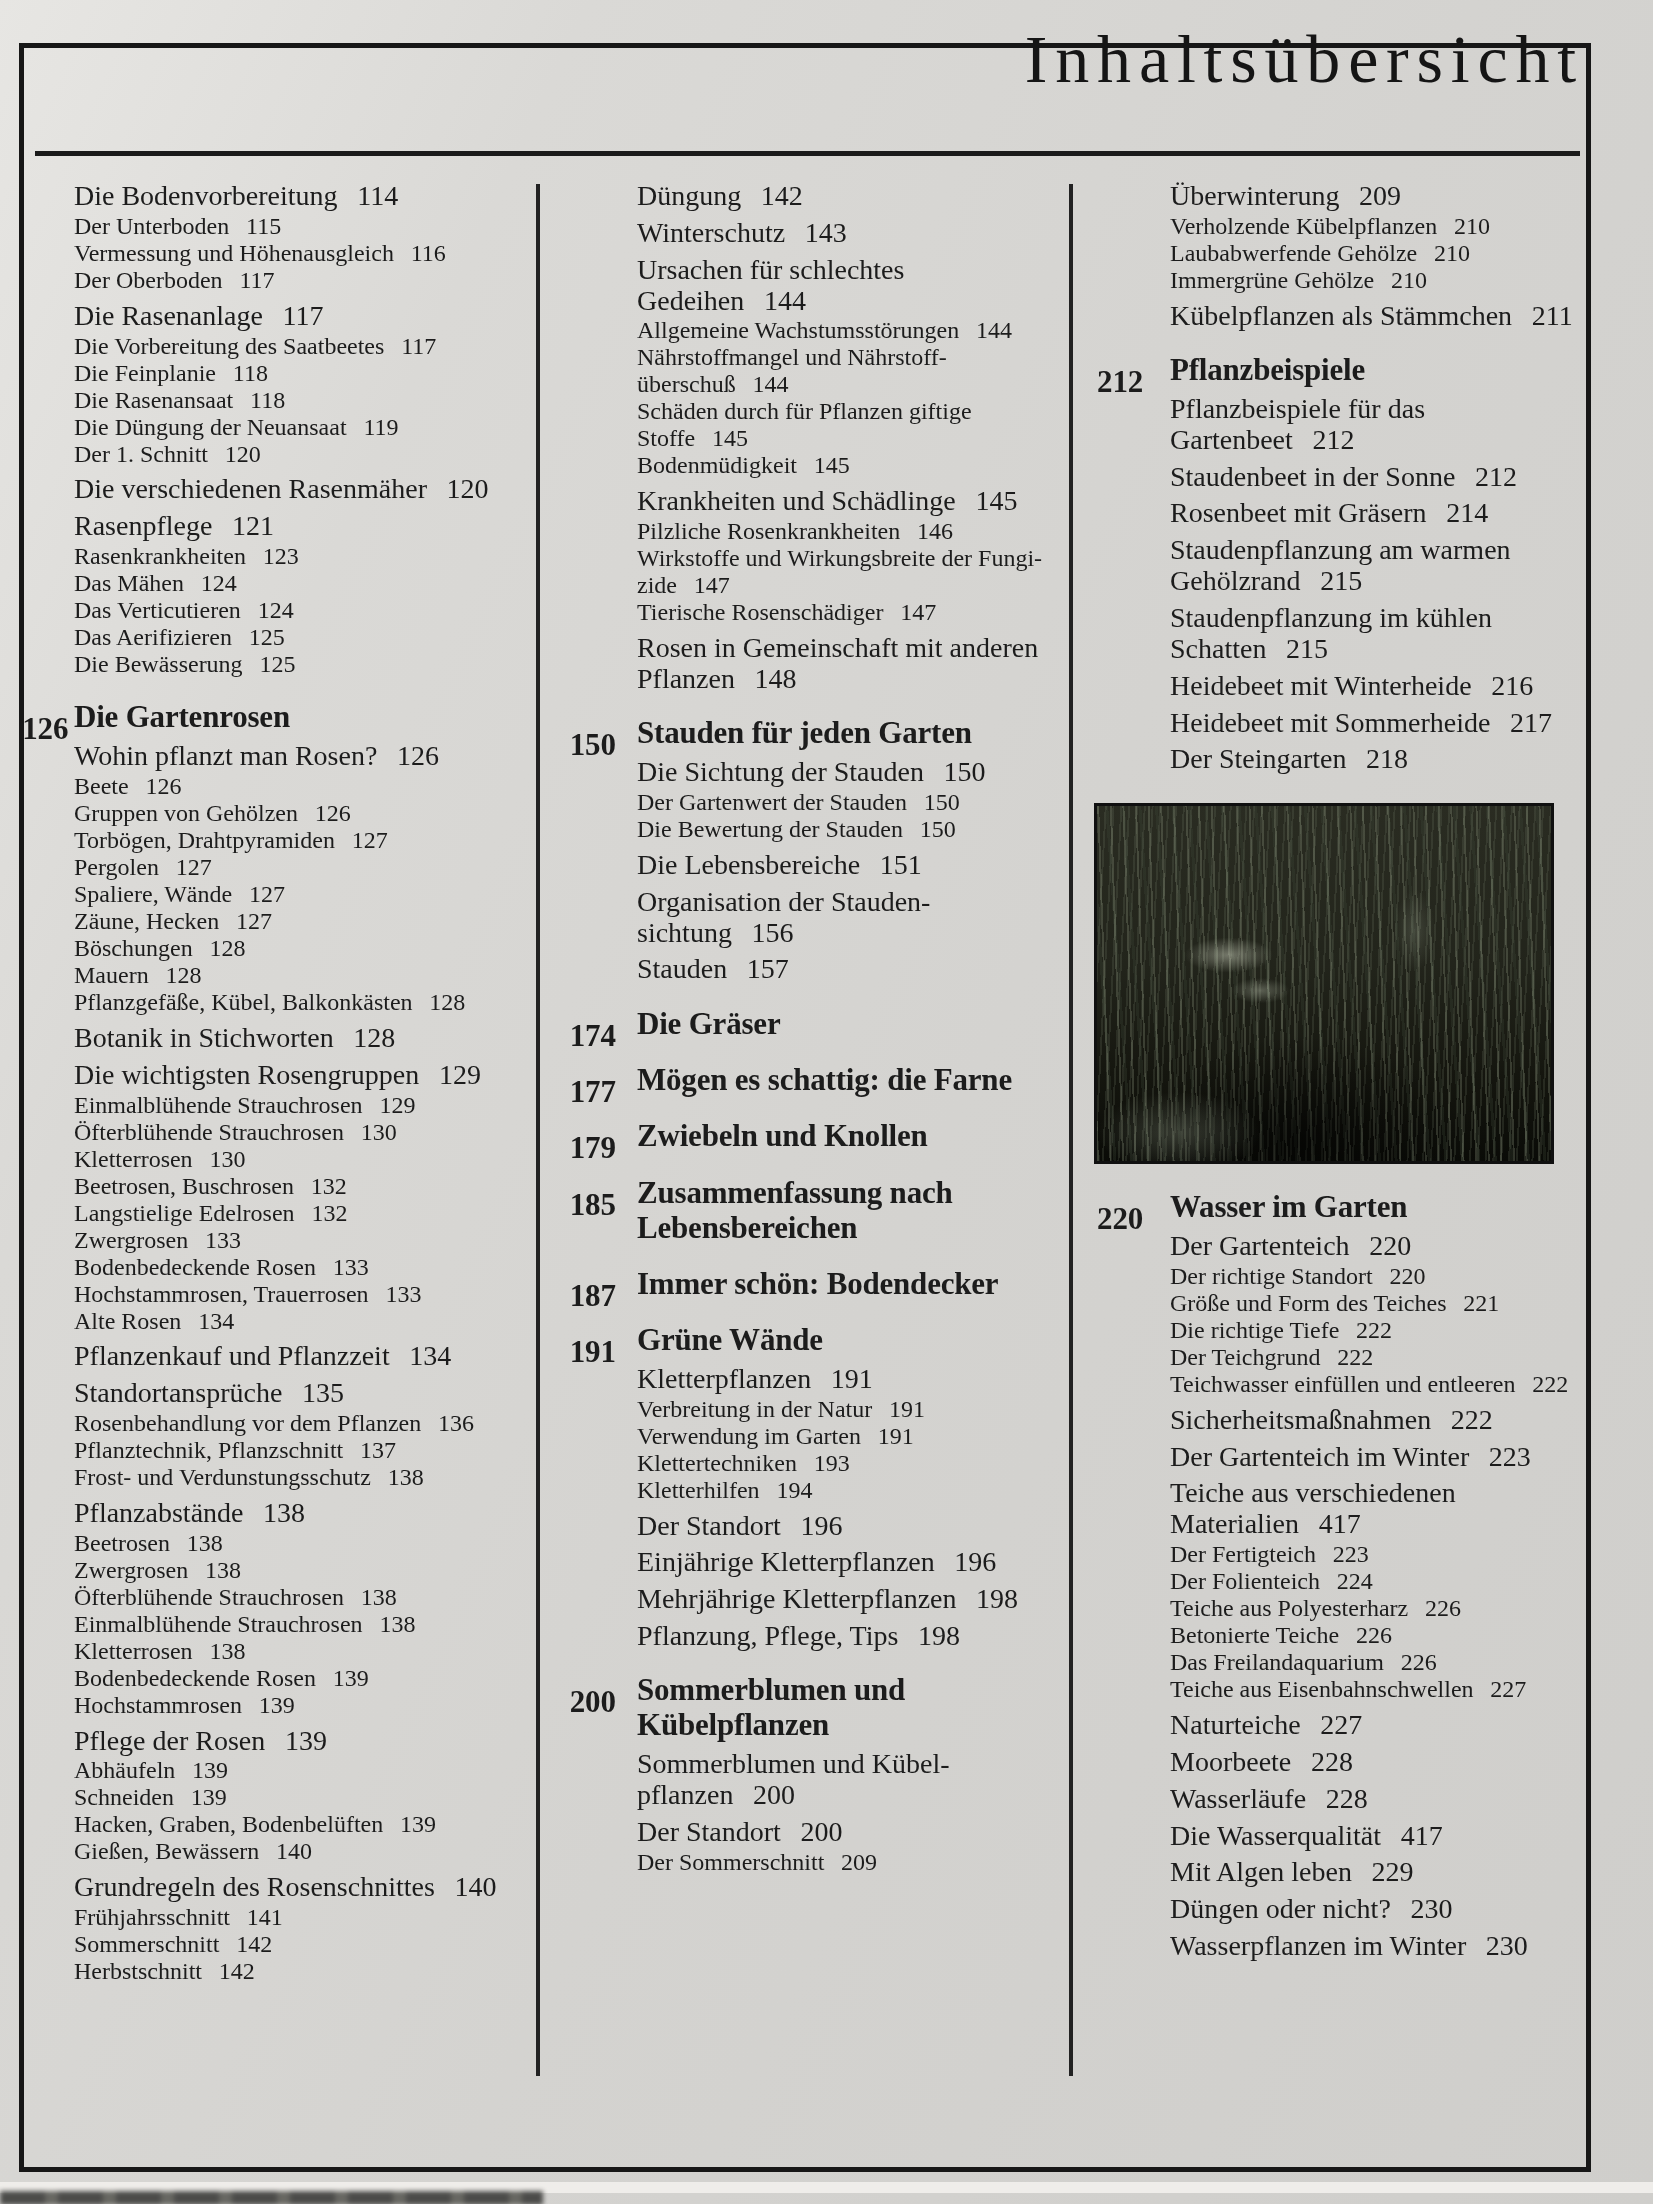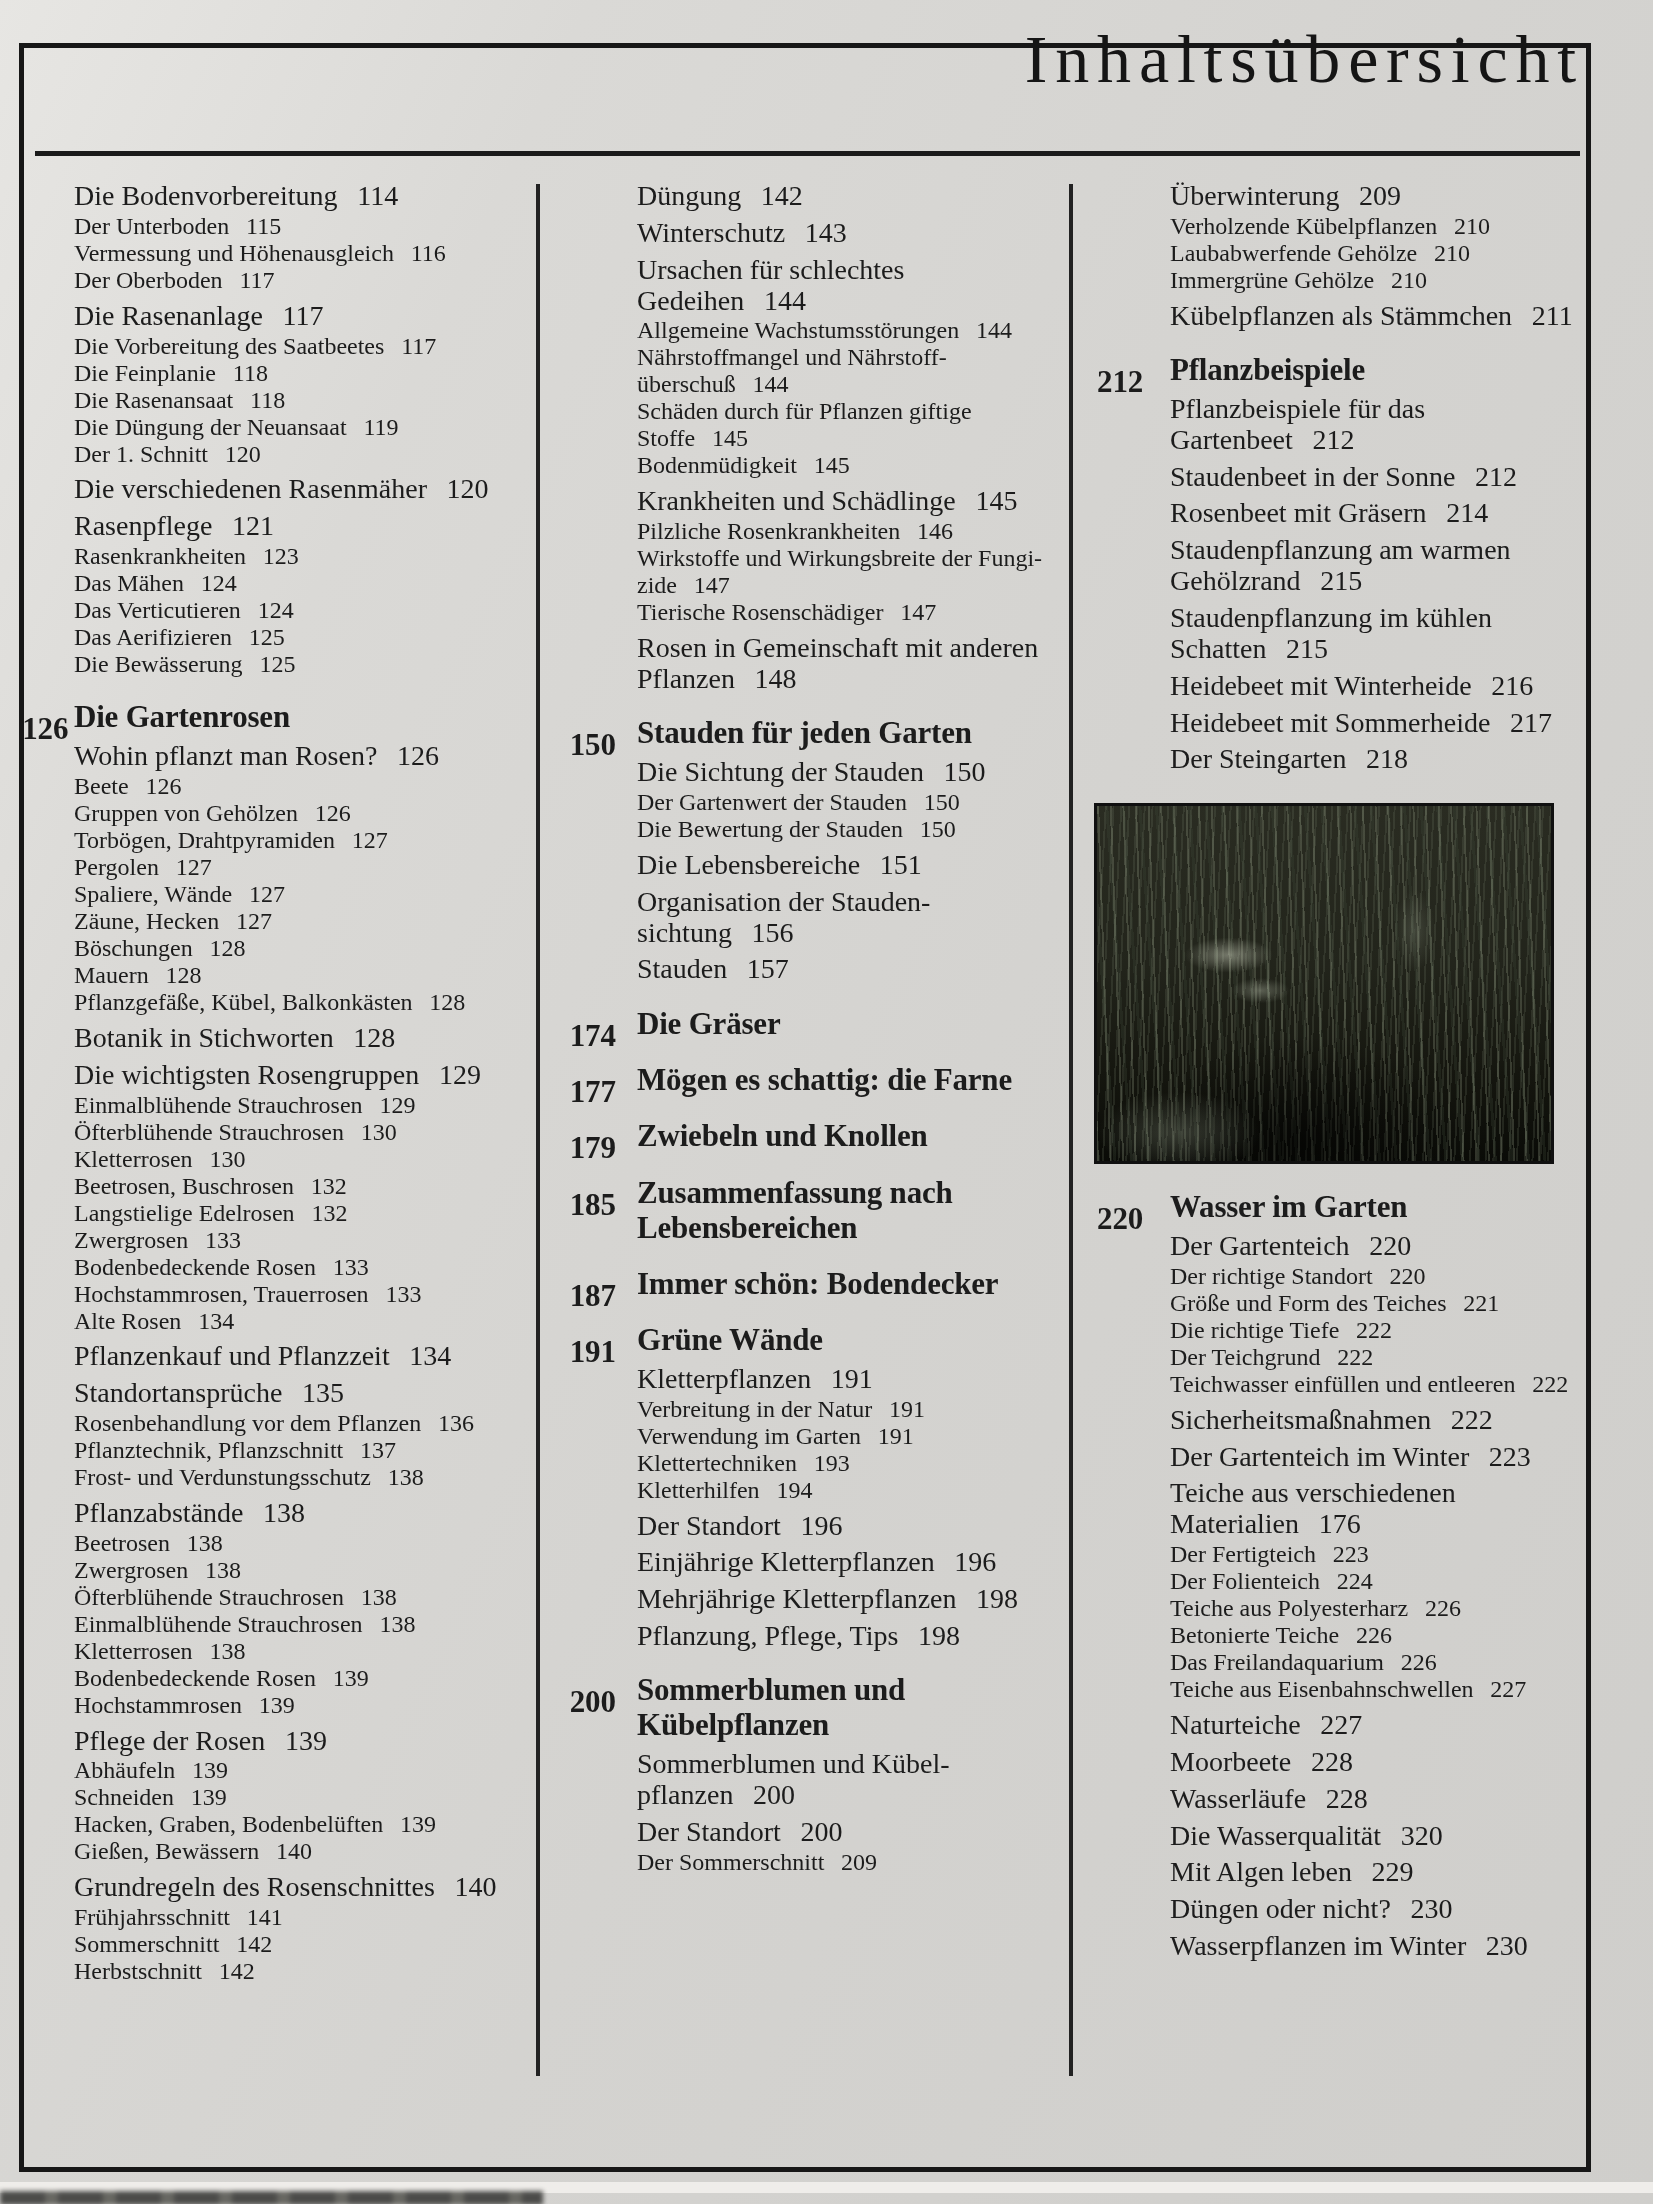--- a/index.html
+++ b/index.html
@@ -462,21 +462,21 @@
         <span class="label">Teichwasser einfüllen und entleeren  222</span>
       </div>
       <div class="item section">
         <span class="label">Sicherheitsmaßnahmen  222</span>
       </div>
       <div class="item section">
         <span class="label">Der Gartenteich im Winter  223</span>
       </div>
       <div class="item section">
         <span class="label">Teiche aus verschiedenen
-Materialien  176</span>
+Materialien  417</span>
       </div>
       <div class="item sub">
         <span class="label">Der Fertigteich  223</span>
       </div>
       <div class="item sub">
         <span class="label">Der Folienteich  224</span>
       </div>
       <div class="item sub">
         <span class="label">Teiche aus Polyesterharz  226</span>
       </div>
@@ -492,21 +492,21 @@
       <div class="item section">
         <span class="label">Naturteiche  227</span>
       </div>
       <div class="item section">
         <span class="label">Moorbeete  228</span>
       </div>
       <div class="item section">
         <span class="label">Wasserläufe  228</span>
       </div>
       <div class="item section">
-        <span class="label">Die Wasserqualität  320</span>
+        <span class="label">Die Wasserqualität  417</span>
       </div>
       <div class="item section">
         <span class="label">Mit Algen leben  229</span>
       </div>
       <div class="item section">
         <span class="label">Düngen oder nicht?  230</span>
       </div>
       <div class="item section">
         <span class="label">Wasserpflanzen im Winter  230</span>
       </div>

